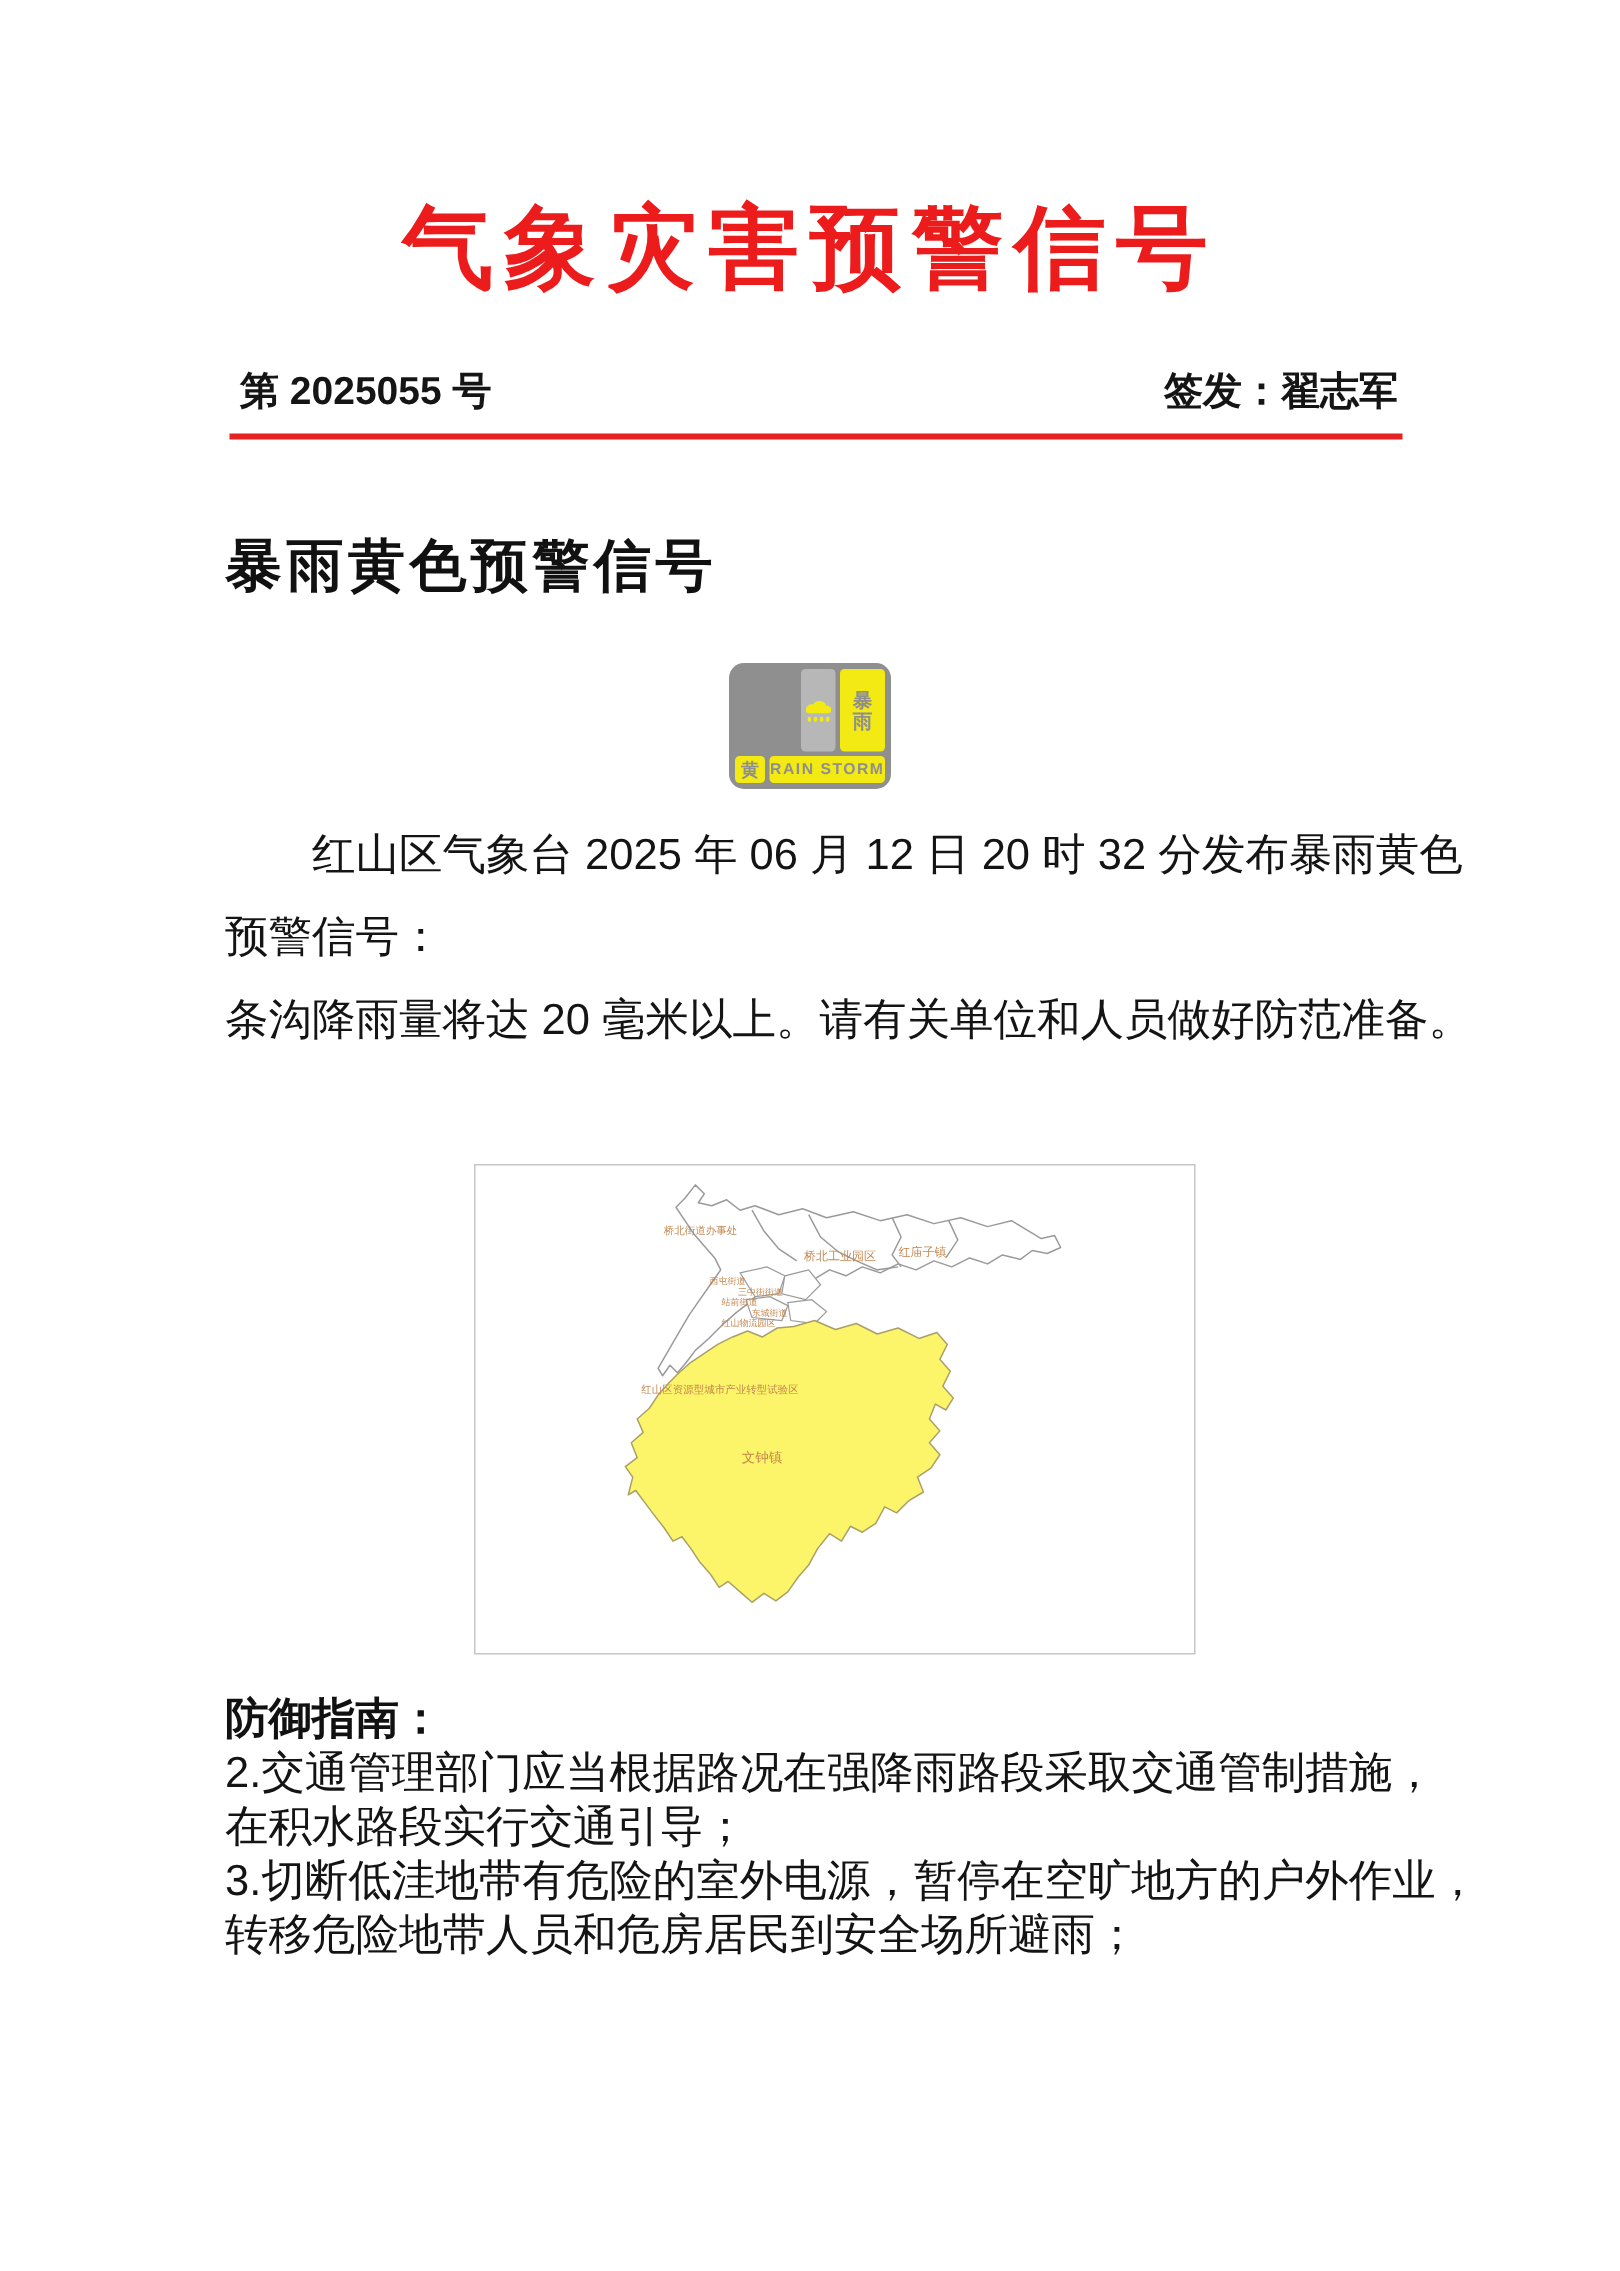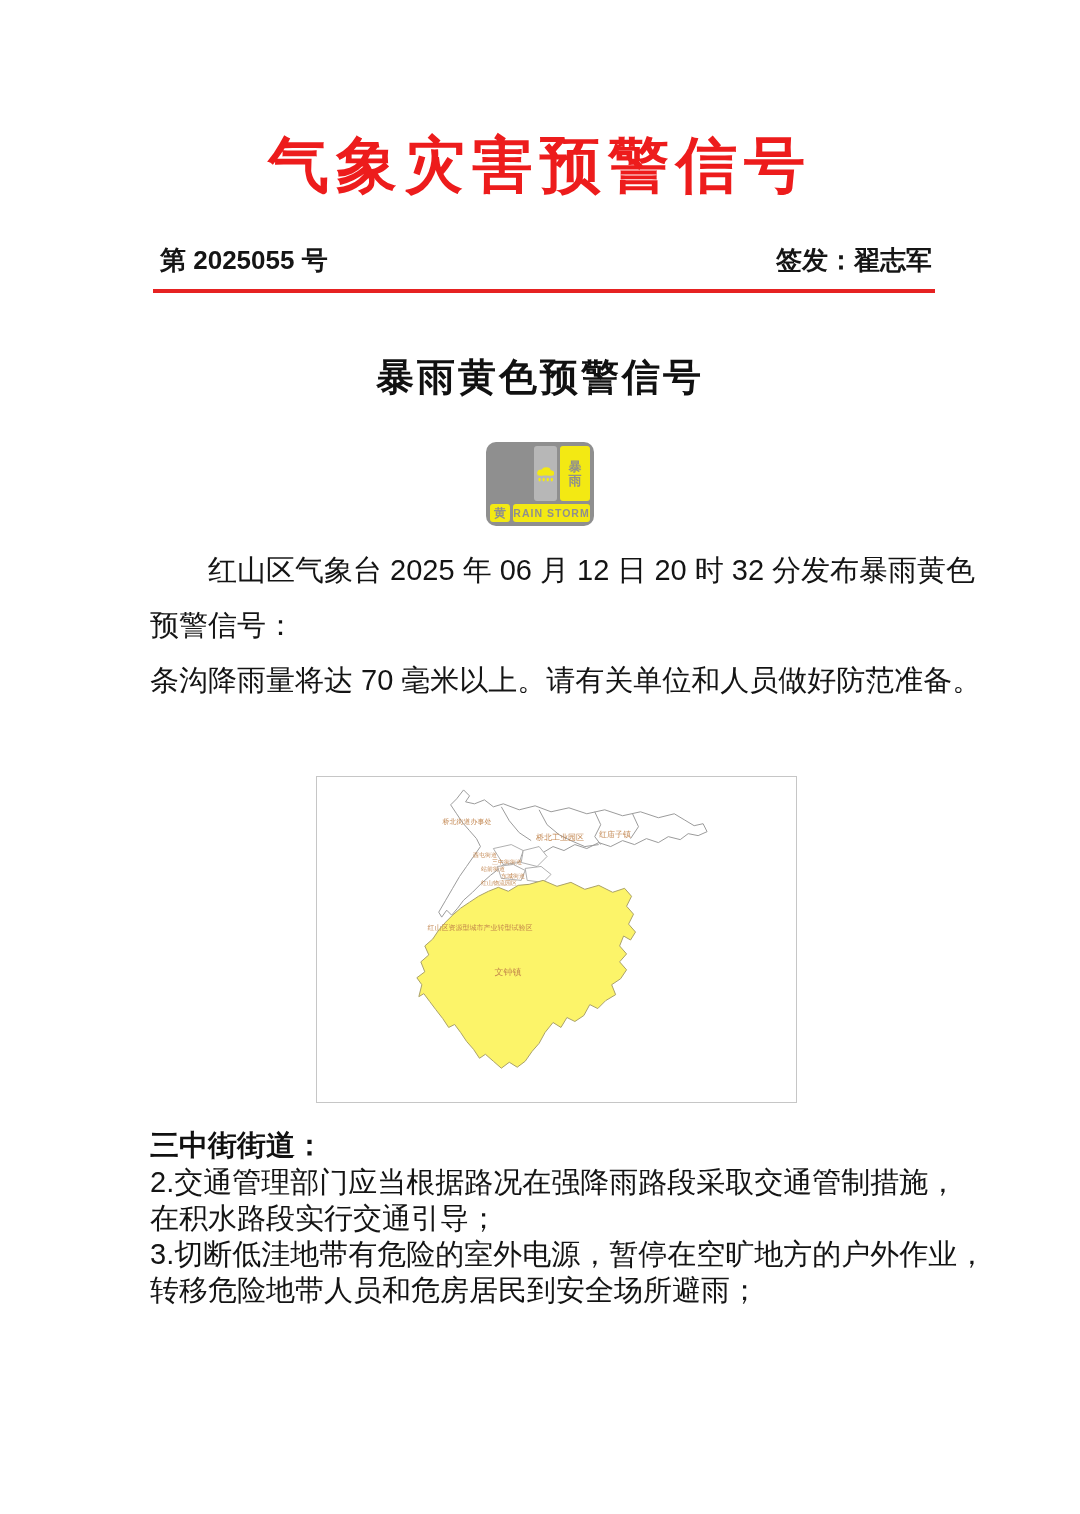--- a/index.html
+++ b/index.html
@@ -14,21 +14,21 @@
     font-size:61px;font-weight:bold;letter-spacing:7px;color:#ed1c1c;line-height:70px;white-space:nowrap;
   }
   .doc-row{
     position:absolute;top:243px;left:160px;width:772px;
     display:flex;justify-content:space-between;align-items:baseline;
     font-size:26px;font-weight:bold;color:#151515;white-space:nowrap;
   }
   .red-rule{position:absolute;top:289px;left:153px;width:782px;height:4px;background:#e62222;}
 
   .subtitle{
-    position:absolute;top:352px;left:150px;width:780px;text-align:center;
+    position:absolute;top:352px;left:150px;width:780px;text-align:left;
     font-size:38px;font-weight:bold;letter-spacing:3px;color:#111;white-space:nowrap;
   }
 
   
   .icon-wrap{position:absolute;top:442px;left:486px;}
   .w-icon{
     width:108px;height:84px;background:#8f8f8f;border-radius:10px;
     padding:4px;box-sizing:border-box;display:flex;flex-direction:column;gap:3px;
   }
   .w-row1{flex:1;display:flex;gap:3px;padding-left:44px;}
@@ -107,21 +107,21 @@
       <div class="w-row2">
         <div class="w-level">黄</div>
         <div class="w-en">RAIN STORM</div>
       </div>
     </div>
   </div>
 
   <div class="body-text">
     <div class="line indent">红山区气象台 2025 年 06 月 12 日 20 时 32 分发布暴雨黄色</div>
     <div class="line">预警信号：</div>
-    <div class="line">条沟降雨量将达 70 毫米以上。请有关单位和人员做好防范准备。</div>
+    <div class="line">条沟降雨量将达 20 毫米以上。请有关单位和人员做好防范准备。</div>
   </div>
 
   <div class="map-box">
     <svg viewBox="0 0 447 327">
 
       <path fill="#ffffff" stroke="#9a9a9a" stroke-width="1" stroke-linejoin="round" d="M123,22 L130,13 L136,19 L132,25 L141,27 L151,23 L160,30 L170,27 L186,33 L202,29 L218,35 L236,31 L254,37 L272,33 L290,39 L308,35 L326,41 L342,37 L352,43 L362,49 L371,47 L375,55 L366,59 L356,57 L348,63 L336,60 L326,66 L314,62 L302,68 L290,64 L278,70 L266,66 L254,72 L242,68 L231,74 L220,70 L210,76 L200,73 L191,80 L182,76 L174,84 L166,92 L157,99 L148,107 L139,116 L130,124 L124,132 L118,139 L113,134 L108,141 L105,136 L112,124 L119,112 L126,100 L133,90 L140,80 L147,70 L143,62 L136,54 L129,46 L123,37 L117,28 Z"></path>
 
       <g fill="none" stroke="#9a9a9a" stroke-width="1">
         <path d="M168,30 L176,44 L186,56 L198,64"></path>
         <path d="M206,33 L214,48 L226,58 L238,64"></path>
@@ -145,21 +145,21 @@
       <span class="map-label" style="left: 298px; top: 58px; font-size: 8px;">红庙子镇</span>
       <span class="map-label" style="left: 168px; top: 78px; font-size: 6px;">西屯街道</span>
       <span class="map-label" style="left: 190px; top: 85px; font-size: 6px;">三中街街道</span>
       <span class="map-label" style="left: 176px; top: 92px; font-size: 6px;">站前街道</span>
       <span class="map-label" style="left: 196px; top: 99px; font-size: 6px;">东城街道</span>
       <span class="map-label" style="left: 182px; top: 106px; font-size: 6px;">红山物流园区</span>
       <span class="map-label" style="left: 163px; top: 150px; font-size: 7px;">红山区资源型城市产业转型试验区</span>
       <span class="map-label" style="left: 191px; top: 195px; font-size: 9px;">文钟镇</span>
     </div>
 
-  <div class="guide-heading">三中街街道：</div>
+  <div class="guide-heading">防御指南：</div>
 
   <div class="guide-lines">
     <div class="gline">2.交通管理部门应当根据路况在强降雨路段采取交通管制措施，</div>
     <div class="gline">在积水路段实行交通引导；</div>
     <div class="gline">3.切断低洼地带有危险的室外电源，暂停在空旷地方的户外作业，</div>
     <div class="gline">转移危险地带人员和危房居民到安全场所避雨；</div>
   </div>
 
 </div>
 

